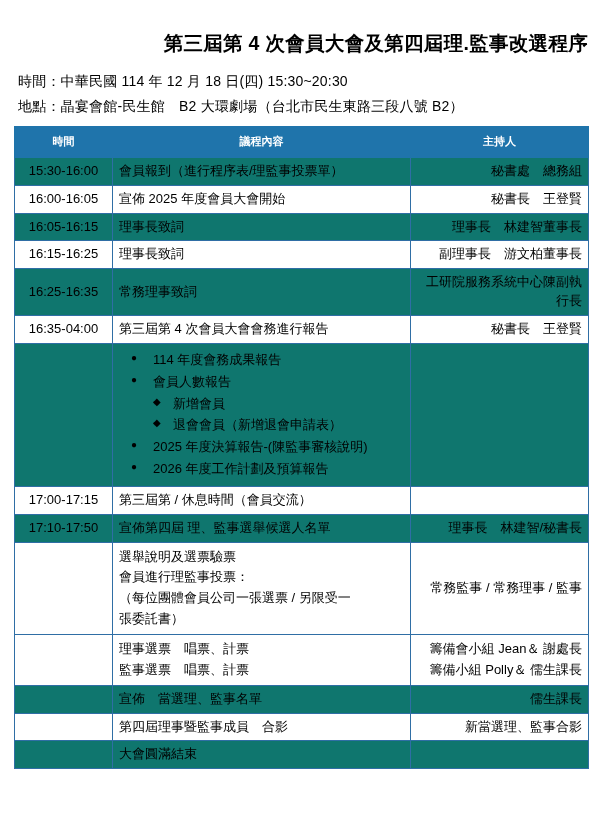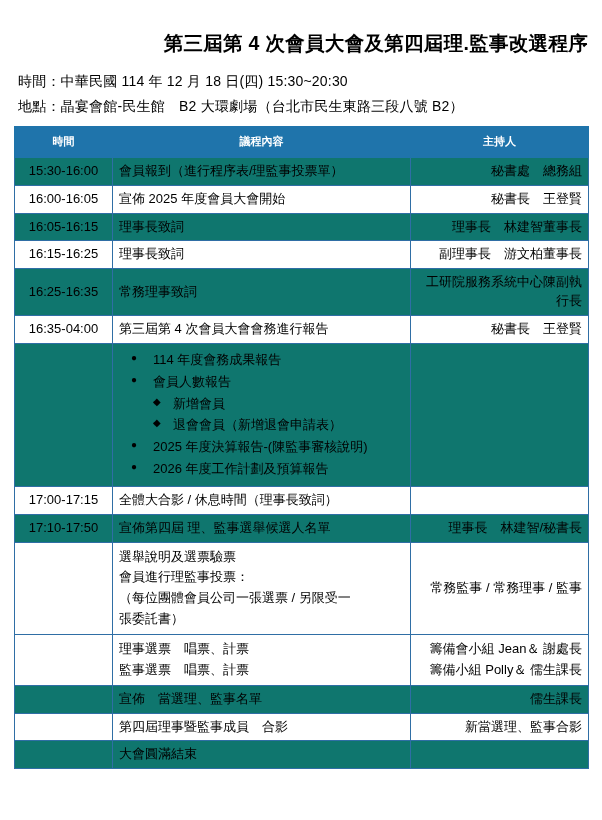--- a/index.html
+++ b/index.html
@@ -179,21 +179,21 @@
             <li class="lv2">退會會員（新增退會申請表）</li>
             <li class="lv1">2025 年度決算報告-(陳監事審核說明)</li>
             <li class="lv1">2026 年度工作計劃及預算報告</li>
           </ul>
         </td>
         <td class="host"></td>
       </tr>
 
       <tr class="plain">
         <td class="time">17:00-17:15</td>
-        <td class="content">全體大合影 / 休息時間（理事長致詞）</td>
+        <td class="content">第三屆第 / 休息時間（會員交流）</td>
         <td class="host"></td>
       </tr>
       <tr class="shade">
         <td class="time">17:10-17:50</td>
         <td class="content">宣佈第四屆 理、監事選舉候選人名單</td>
         <td class="host">理事長　林建智/秘書長</td>
       </tr>
 
       <tr class="plain">
         <td class="time"></td>

